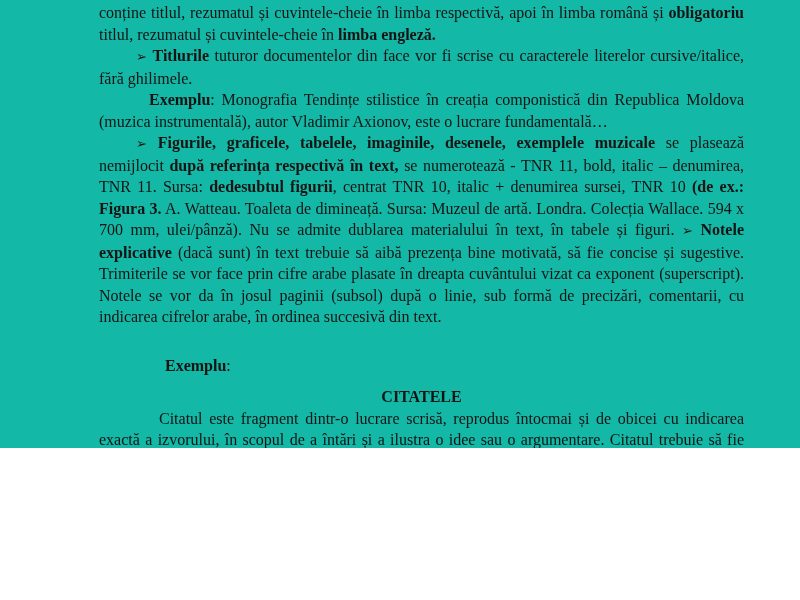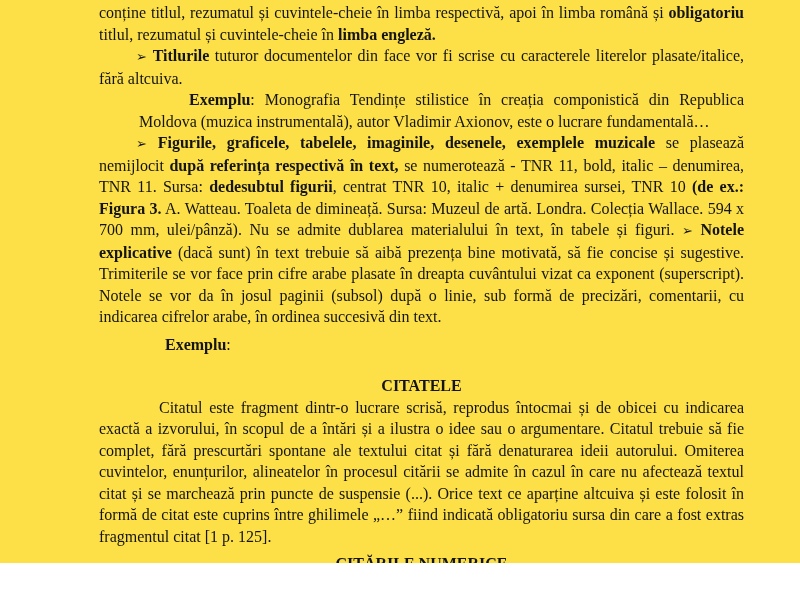--- a/index.html
+++ b/index.html
@@ -3,23 +3,23 @@
 <meta charset="utf-8">
 <style>
   html, body {
     margin: 0;
     padding: 0;
     background: #ffffff;
   }
   .viewport {
     position: relative;
     width: 800px;
-    height: 563px;
+    height: 448px;
     overflow: hidden;
-    background: #fde047;
+    background: #14b8a6;
   }
   .doc {
     box-sizing: border-box;
     width: 800px;
     padding: 2px 56px 0 99px;
     font-family: "Liberation Serif", "DejaVu Serif", serif;
     font-size: 16px;
     line-height: 21.5px;
     color: #141414;
   }
@@ -42,21 +42,21 @@
     line-height: 0;
     vertical-align: super;
   }
 </style>
 </head>
 <body>
 
 <div class="viewport">
   <div class="doc">
       <p class="block"><span>conține titlul, rezumatul și cuvintele-cheie în limba respectivă, apoi în limba română și </span><span class="b">obligatoriu</span><span> titlul, rezumatul și cuvintele-cheie în </span><span class="b">limba engleză.</span></p>
-      <p class="block" style="text-indent: 37px;"><span class="arrow">➢ </span><span class="b i">Titlurile</span><span>  tuturor documentelor din face vor fi scrise cu caracterele literelor </span><span class="i">plasate/italice,</span><span> fără altcuiva.</span></p>
-      <p class="block" style="text-indent: 50px; margin-left: 40px;"><span class="b">Exemplu</span><span>: Monografia </span><span class="i">Tendințe stilistice în creația componistică din Republica Moldova (muzica instrumentală)</span><span>, autor Vladimir Axionov, este o lucrare fundamentală…</span></p>
+      <p class="block" style="text-indent: 37px;"><span class="arrow">➢ </span><span class="b i">Titlurile</span><span>  tuturor documentelor din face vor fi scrise cu caracterele literelor </span><span class="i">cursive/italice,</span><span> fără ghilimele.</span></p>
+      <p class="block" style="text-indent: 50px;"><span class="b">Exemplu</span><span>: Monografia </span><span class="i">Tendințe stilistice în creația componistică din Republica Moldova (muzica instrumentală)</span><span>, autor Vladimir Axionov, este o lucrare fundamentală…</span></p>
       <p class="block" style="text-indent: 37px;"><span class="arrow">➢ </span><span class="b">Figurile, graficele, tabelele, imaginile, desenele, exemplele muzicale</span><span> se plasează nemijlocit </span><span class="b">după referința respectivă în text,</span><span>  se numerotează - TNR 11, bold, italic – denumirea, TNR 11. Sursa: </span><span class="b">dedesubtul figurii</span><span>, centrat TNR 10, italic + denumirea sursei, TNR 10 </span><span class="b">(de ex.: </span><span class="b i">Figura 3.</span><span> A. Watteau. Toaleta de dimineață. </span><span class="i">Sursa:</span><span> Muzeul de artă. Londra. Colecția Wallace. 594 x 700 mm, ulei/pânză). Nu se admite dublarea materialului în text, în tabele și figuri. </span><span class="arrow">➢ </span><span class="b">Notele explicative</span><span> (dacă sunt) în text trebuie să aibă prezența bine motivată, să fie concise și sugestive. Trimiterile se vor face prin cifre arabe plasate în dreapta cuvântului vizat ca exponent (superscript). Notele se vor da în josul paginii (subsol) după o linie, sub formă de precizări, comentarii, cu indicarea cifrelor arabe, în ordinea succesivă din text.</span></p>
-      <p class="block" style="text-indent: 66px; margin-top: 6px;"><span class="b">Exemplu</span><span>:</span></p>
-      <p class="block center" style="margin-top: 20px;"><span class="b">CITATELE</span></p>
+      <p class="block" style="text-indent: 66px; margin-top: 27px;"><span class="b">Exemplu</span><span>:</span></p>
+      <p class="block center" style="margin-top: 10px;"><span class="b">CITATELE</span></p>
       <p class="block" style="text-indent: 60px;"><span>Citatul este fragment dintr-o lucrare scrisă, reprodus întocmai și de obicei cu indicarea exactă a izvorului, în scopul de a întări și a ilustra o idee sau o argumentare. Citatul trebuie să fie complet, fără prescurtări spontane ale textului citat și fără denaturarea ideii autorului. Omiterea cuvintelor, enunțurilor, alineatelor în procesul citării se admite în cazul în care nu afectează textul citat și se marchează prin puncte de suspensie (...). Orice text ce aparține altcuiva și este folosit în formă de citat este cuprins între ghilimele „…” fiind indicată obligatoriu sursa din care a fost extras fragmentul citat [1 p. 125].</span></p>
       <p class="block center" style="margin-top: 6px;"><span class="b">CITĂRILE NUMERICE</span></p>
     </div>
 </div>
 
 </body></html>

